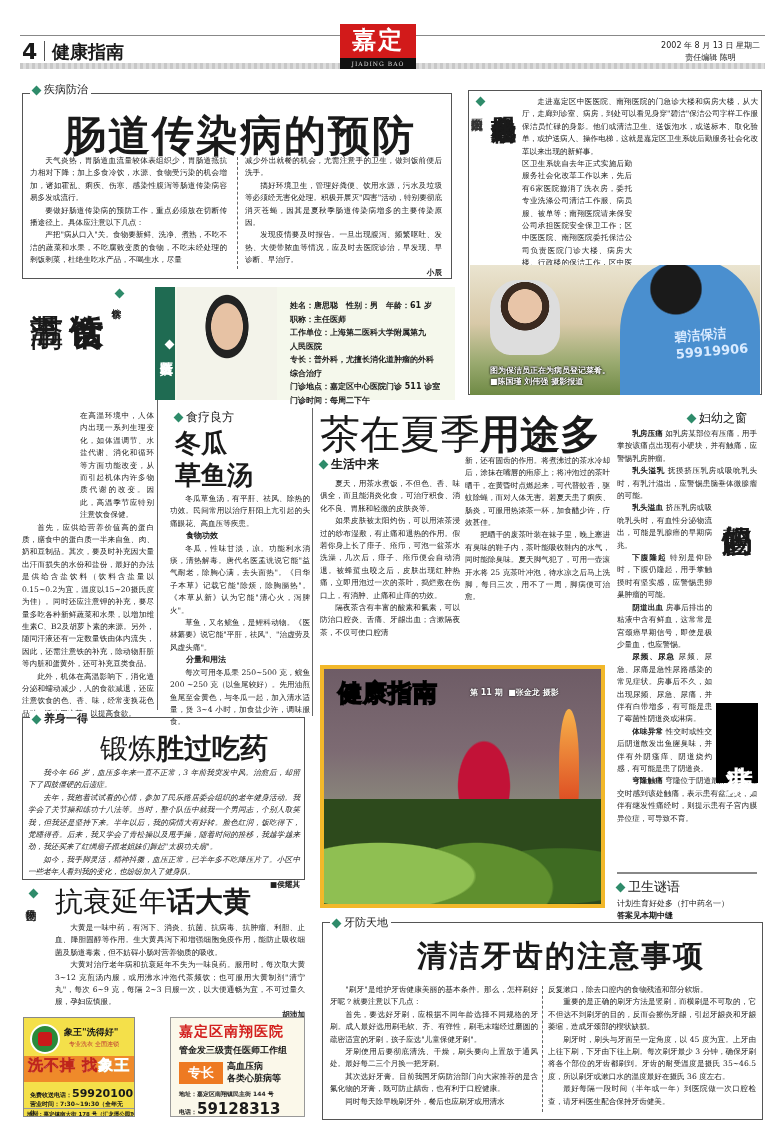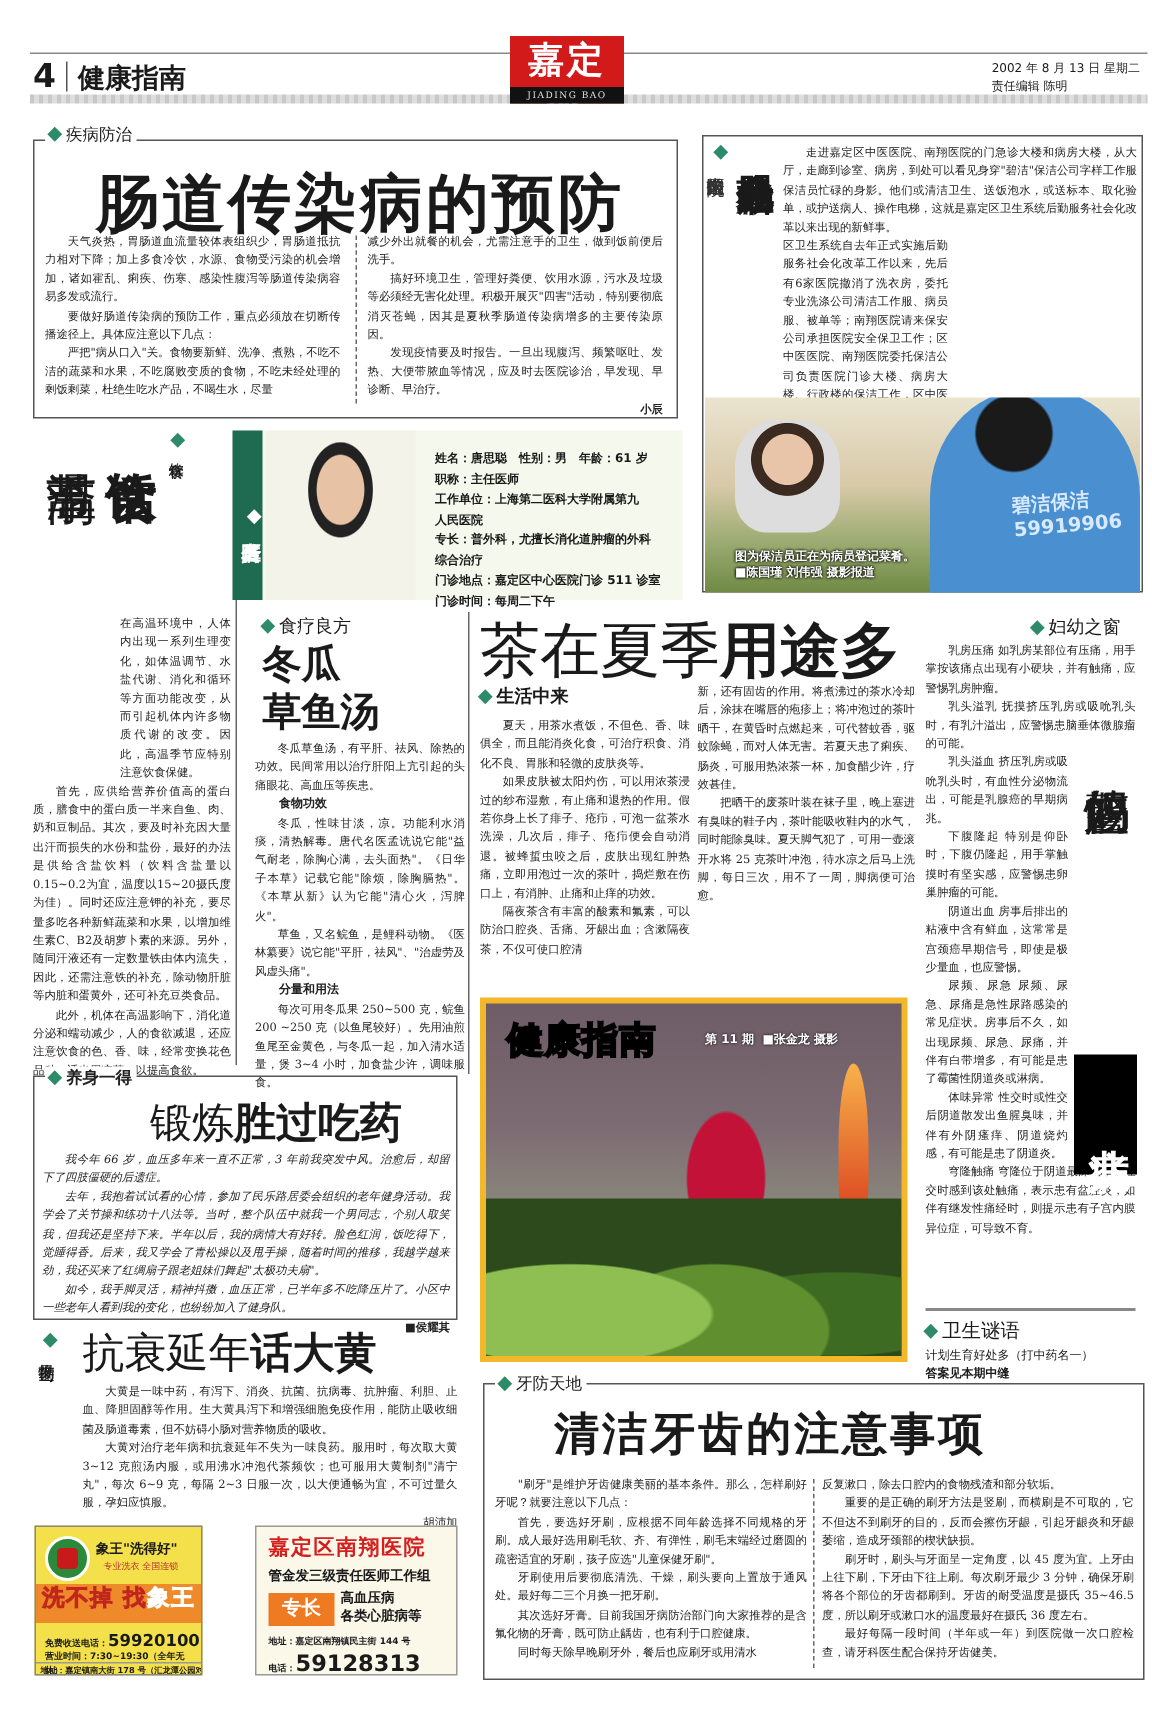--- a/index.html
+++ b/index.html
@@ -17,21 +17,21 @@
 
   
   .masthead-rule { left: 20px; top: 35px; width: 745px; height: 1px; background: #888; }
   .masthead-band { left: 20px; top: 63px; width: 745px; height: 6px; background: repeating-linear-gradient(90deg,#c8c8c8 0 3px,#ddd 3px 6px); }
   .page-num { left: 22px; top: 39px; font-size: 22px; font-weight: bold; }
   .page-sep { left: 44px; top: 41px; width: 1px; height: 20px; background: #555; }
   .section-title { left: 52px; top: 40px; font-size: 18px; font-weight: bold; }
   .logo { left: 340px; top: 24px; width: 76px; height: 45px; background: #d21a1a; color: #fff; text-align: center; }
   .logo-main { font-size: 24px; line-height: 32px; font-weight: bold; letter-spacing: 2px; }
   .logo-sub { position: absolute; left: 0; bottom: 0; width: 100%; height: 11px; background: #111; font-size: 6px; line-height: 11px; letter-spacing: 1px; color: #ddd; }
-  .date { right: 8px; top: 40px; font-size: 8px; text-align: left; line-height: 12px; }
+  .date { right: 8px; top: 40px; font-size: 8px; text-align: center; line-height: 12px; }
 
   
   .a1 { left: 22px; top: 93px; width: 430px; height: 186px; }
   .a1-label { left: 30px; top: 82px; }
   .a1-title { left: 40px; top: 108px; width: 400px; font-size: 42px; font-weight: bold; letter-spacing: 2px; text-align: center; }
   .a1-col { top: 155px; width: 197px; }
   .col-divider { width: 0; border-left: 1px dashed #666; }
 
   
   .a2 { left: 468px; top: 90px; width: 294px; height: 305px; }
@@ -68,21 +68,21 @@
   .a5-title { left: 320px; top: 410px; font-size: 40px; line-height: 48px; }
   .a5-title b { font-weight: bold; }
   .a5-label { left: 320px; top: 456px; font-size: 12px; font-weight: bold; }
   .a5-col1 { left: 320px; top: 478px; width: 140px; }
   .a5-col2 { left: 465px; top: 455px; width: 145px; }
 
   
   .a6-label { left: 688px; top: 410px; font-size: 12px; }
   .a6-body { left: 617px; top: 428px; width: 140px; }
   .a6-body .narrow { width: 95px; }
-  .a6-body b { font-weight: normal; }
+  .a6-body b { font-weight: bold; }
   .a6-vtitle { left: 718px; top: 503px; font-size: 30px; line-height: 38px; }
   .a6-vtitle-box { left: 716px; top: 703px; width: 42px; height: 80px; background: #000; color: #fff; font-size: 28px; font-weight: bold; line-height: 38px; text-align: center; padding-top: 2px; }
 
   
   .riddle-rule { left: 617px; top: 872px; width: 140px; height: 2px; background: #888; }
   .riddle-label { left: 617px; top: 878px; font-size: 13px; }
   .riddle-q { left: 617px; top: 898px; font-size: 8px; }
   .riddle-a { left: 617px; top: 910px; width: 140px; text-align: left; font-size: 8px; font-weight: bold; }
 
   
@@ -126,21 +126,21 @@
   .ad2-team { left: 8px; top: 26px; font-size: 9px; font-weight: bold; }
   .ad2-badge { left: 8px; top: 44px; width: 44px; height: 22px; background: #ee7a22; color: #fff; font-size: 13px; font-weight: bold; text-align: center; line-height: 22px; }
   .ad2-spec { left: 56px; top: 42px; font-size: 9px; line-height: 12px; font-weight: bold; }
   .ad2-addr { left: 8px; top: 72px; font-size: 6px; font-weight: bold; }
   .ad2-tel { left: 8px; top: 82px; font-size: 6px; font-weight: bold; }
   .ad2-tel b { font-size: 15px; }
 
   
   .a10 { left: 322px; top: 922px; width: 441px; height: 198px; }
   .a10-label { left: 330px; top: 915px; font-size: 11px; }
-  .a10-title { left: 322px; top: 936px; width: 383px; text-align: center; font-size: 30px; font-weight: bold; letter-spacing: 2px; }
+  .a10-title { left: 322px; top: 936px; width: 383px; text-align: right; font-size: 30px; font-weight: bold; letter-spacing: 2px; }
   .a10-col { top: 984px; width: 208px; }
 </style>
 </head>
 <body>
 
 <div class="abs masthead-rule"></div>
 <div class="abs masthead-band"></div>
 <div class="abs page-num sans">4</div>
 <div class="abs page-sep"></div>
 <div class="abs section-title sans">健康指南</div>
@@ -305,21 +305,21 @@
 
 <div class="abs vtext sans a9-vlabel">
   <span class="diamond" style="margin:0 0 4px 0;"></span><span>药物世界</span>
 </div>
 <div class="abs a9-title sans">
   <span>抗衰延年</span><b>话大黄</b>
 </div>
 <div class="abs a9-body body-text">
   <p>大黄是一味中药，有泻下、消炎、抗菌、抗病毒、抗肿瘤、利胆、止血、降胆固醇等作用。生大黄具泻下和增强细胞免疫作用，能防止吸收细菌及肠道毒素，但不妨碍小肠对营养物质的吸收。</p>
   <p>大黄对治疗老年病和抗衰延年不失为一味良药。服用时，每次取大黄 3~12 克煎汤内服，或用沸水冲泡代茶频饮；也可服用大黄制剂"清宁丸"，每次 6~9 克，每隔 2~3 日服一次，以大便通畅为宜，不可过量久服，孕妇应慎服。</p>
-  <div style="text-align:right; font-weight:normal;" class="sans">胡沛加</div>
+  <div style="text-align:right; font-weight:bold;" class="sans">胡沛加</div>
 </div>
 
 <div class="abs ad1 sans">
   <div class="abs ad1-logo">
       <div class="ad1-logo-inner"></div>
     </div>
   <div class="abs ad1-head">象王"洗得好"</div>
   <div class="abs ad1-sub">专业洗衣 全国连锁</div>
   <div class="abs ad1-band"></div>
   <div class="abs ad1-big">

